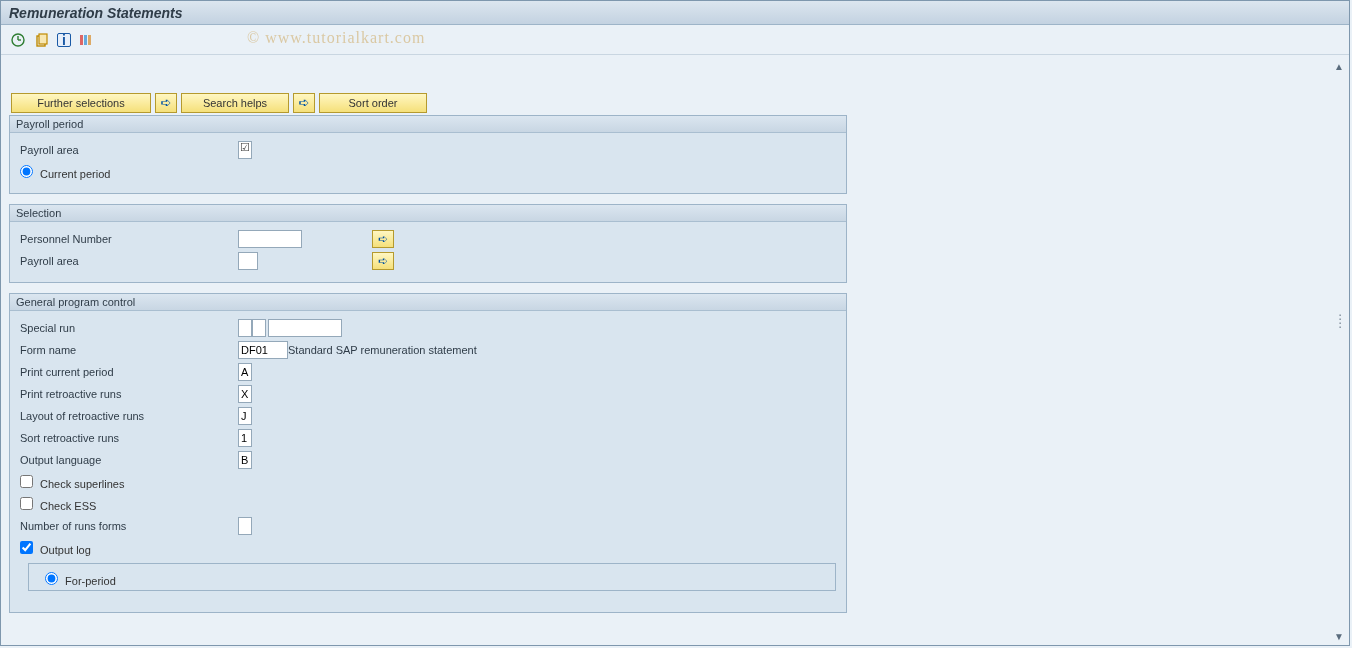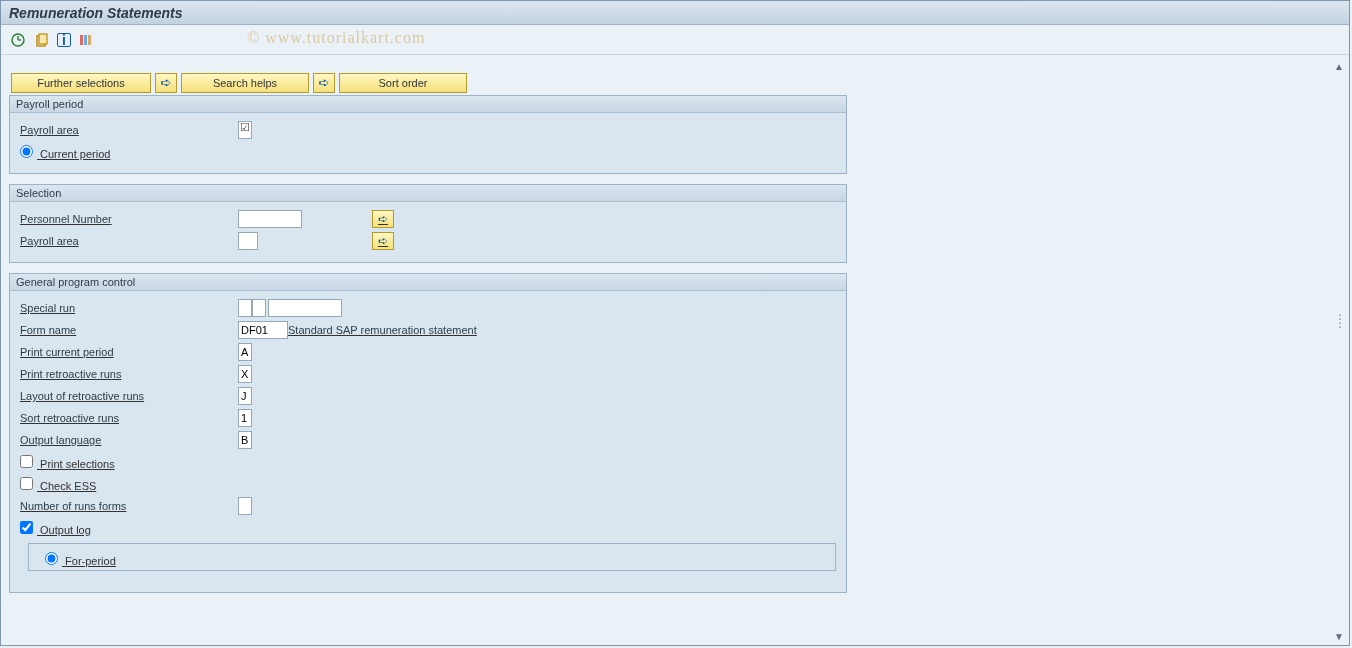--- a/index.html
+++ b/index.html
@@ -104,45 +104,45 @@
   .yellow-btn {
     background: linear-gradient(#fff7c2, #f5e07a);
     border: 1px solid #b59a2e;
     height: 20px;
     font-size: 11px;
     display: inline-flex;
     align-items: center;
     justify-content: center;
     cursor: pointer;
     color: #333;
+    margin-top: 20px;
   }
   .yellow-btn.main { width: 140px; }
   .yellow-btn.pair-arrow {
     width: 22px;
     font-size: 13px;
     color: #0052a3;
     padding-bottom:1px;
   }
-  .yellow-btn.pair-label { width: 128px; }
+  .yellow-btn.pair-label { width: 108px; }
   .group {
     border: 1px solid #9db4c8;
     background: #d9e5ef;
     margin: 2px 0 10px 0;
     width: 838px;
   }
   .group-title {
     background: linear-gradient(#dbe6f0, #c8d6e3);
     border-bottom: 1px solid #a9bed0;
     padding: 2px 6px;
     font-size: 11px;
     color: #2f3c48;
   }
   .group-body {
     padding: 6px 8px 10px 10px;
-    text-decoration: underline;
   }
   .row {
     display: flex;
     align-items: center;
     height: 22px;
   }
   .label {
     width: 218px;
     color: #2f3c48;
   }
@@ -302,21 +302,21 @@
           <span class="label">Sort retroactive runs</span>
           <span class="tinybox sm"><input value="1" style=""></span>
         </div>
         <div class="row">
           <span class="label">Output language</span>
           <span class="tinybox sm"><input value="B" style=""></span>
         </div>
         <div class="row">
           <label>
             <input type="checkbox" class="check" style="">
-            <span>Print selections</span>
+            <span>Check superlines</span>
           </label>
         </div>
         <div class="row">
           <label>
             <input type="checkbox" class="check" style="">
             <span>Check ESS</span>
           </label>
         </div>
         <div class="row">
           <span class="label">Number of runs forms</span>

